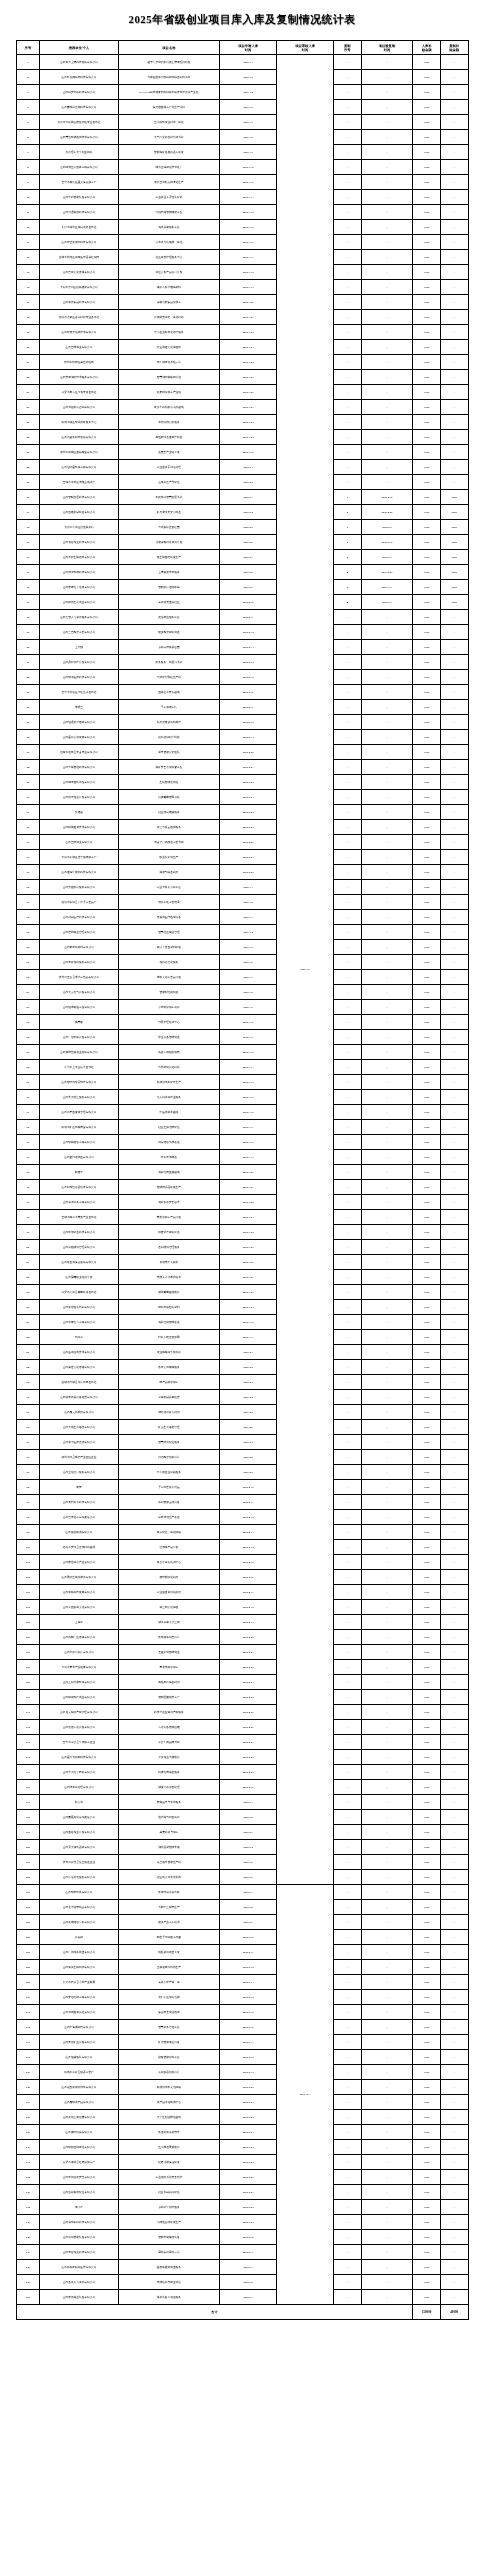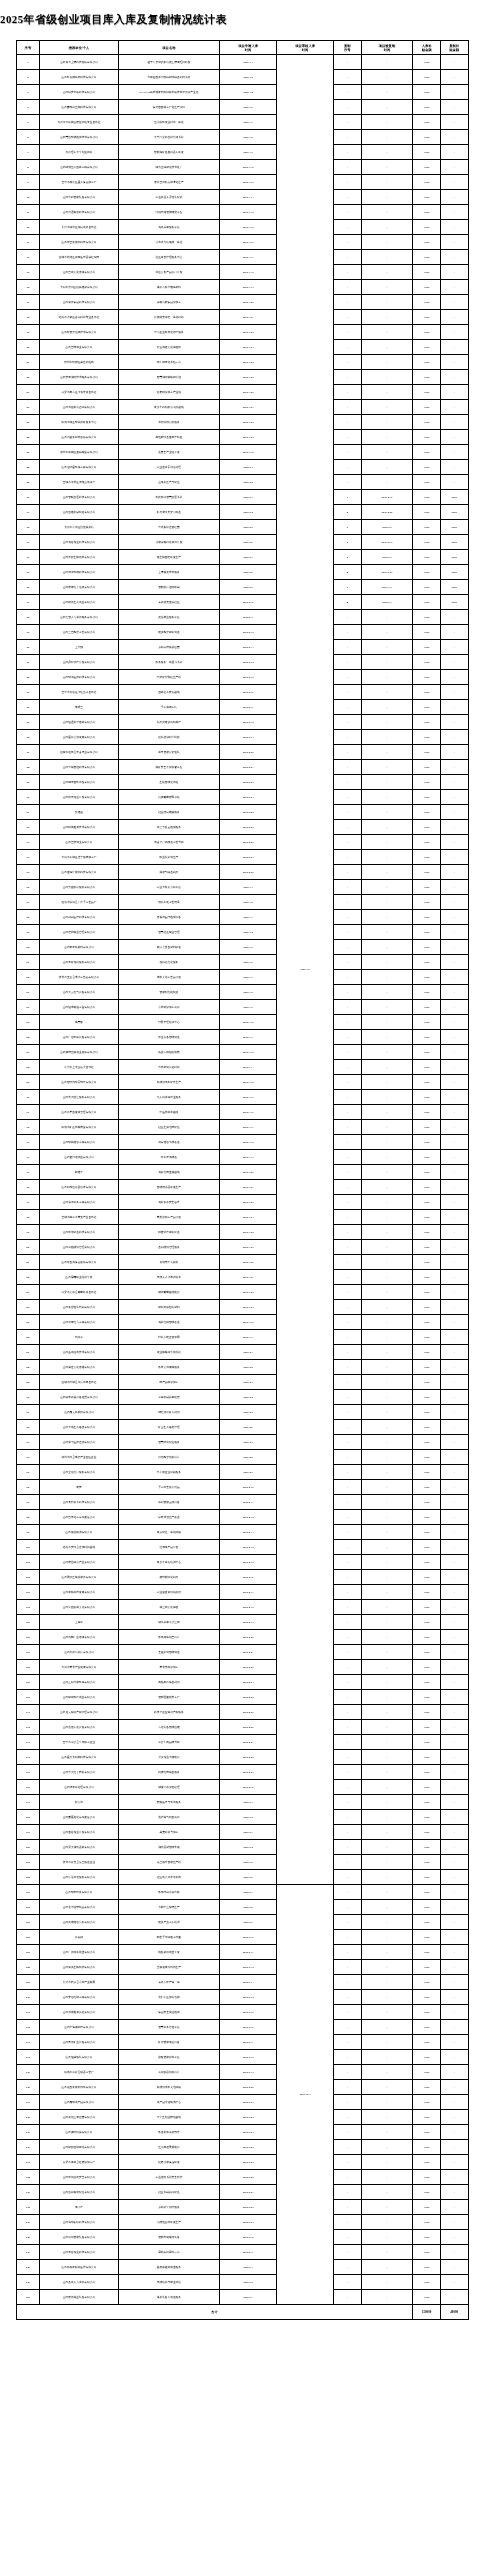--- a/index.html
+++ b/index.html
@@ -1,18 +1,18 @@
 <!DOCTYPE html>
 <html style="font-size:8.2px"><head>
 <meta charset="utf-8">
 <style>
   html,body{margin:0;padding:0;background:#ffffff;}
   body{font-family:"Liberation Serif","DejaVu Serif",serif;color:#000;}
   #page{width:484px;min-height:3297px;background:#fff;position:relative;box-sizing:border-box;padding:0;}
-  .title-wrap{height:40px;display:flex;align-items:center;}
+  .title-wrap{height:40px;display:flex;align-items:center;justify-content:center;}
   .title{font-family:"Liberation Serif",serif;font-weight:bold;font-size:10.8px;letter-spacing:0.5px;
          text-shadow:0.5px 0.5px 0 #bbb;}
   table.sheet{border-collapse:collapse;width:453px;margin:0 auto;table-layout:fixed;}
   table.sheet th, table.sheet td{
       border:0.5px solid #000;
       font-size:2.7px;
       line-height:1.18;
       text-align:center;
       vertical-align:middle;
       padding:0px 0.5px;

